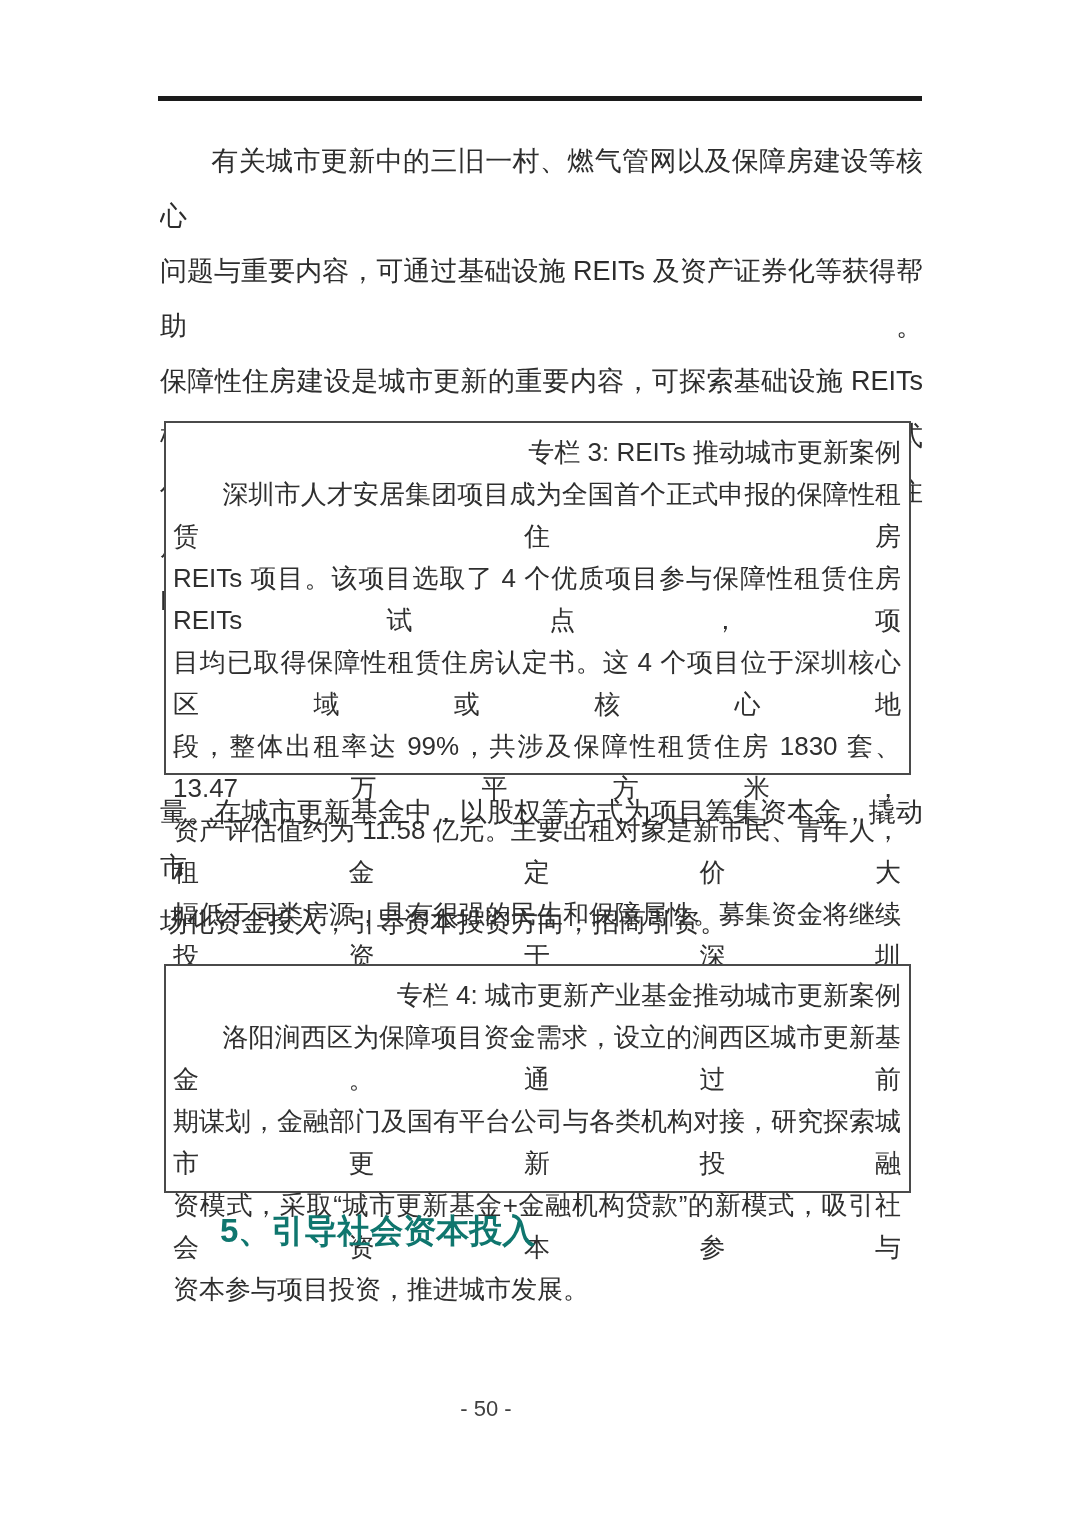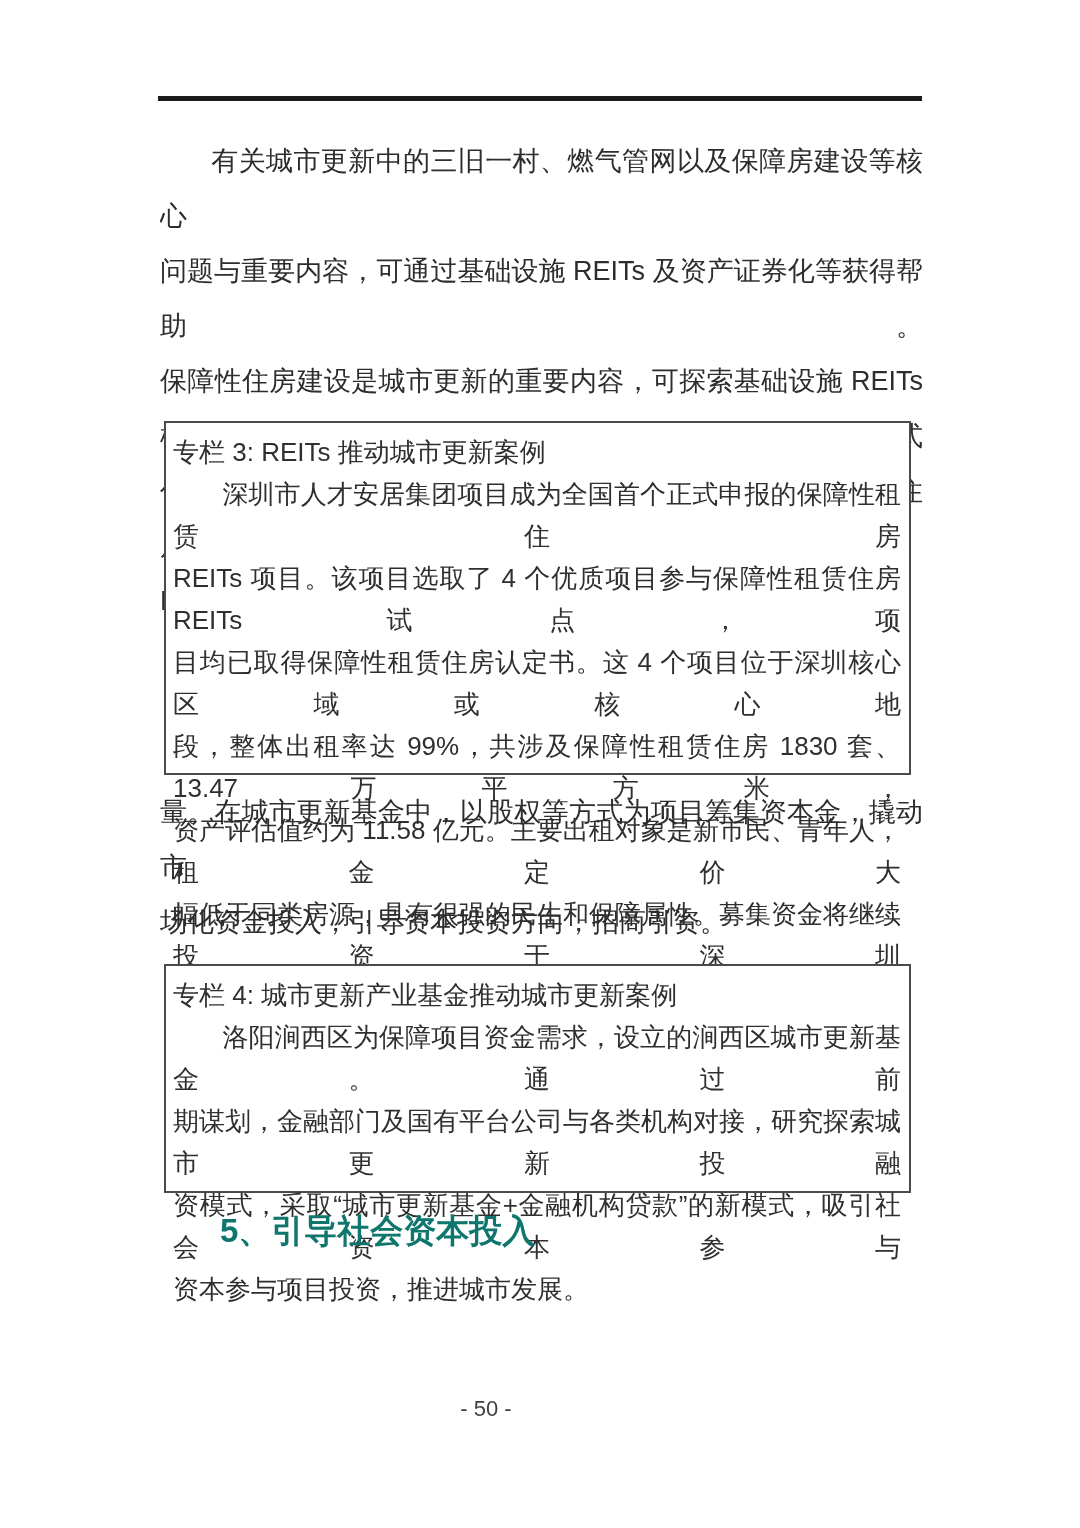--- a/index.html
+++ b/index.html
@@ -24,21 +24,21 @@
   .p3{top:1256px}
   .box{
     position:absolute;left:164px;width:747px;
     border:2px solid #4a4a4a;background:#ffffff;
     font-size:26px;line-height:42px;
     padding:8px 8px 6px 7px;box-sizing:border-box;
     color:#2f2f2f;
   }
   .b3{top:421px;height:354px}
   .b4{top:964px;height:229px}
-  .ttl{text-align:left;}
+  .ttl{text-align:right;}
   .ln{overflow:hidden;}
   .j{text-align:justify;text-align-last:justify;}
   .i{text-indent:1.9em;}
   .h5{
     position:absolute;left:160px;top:1206px;width:763px;
     font-size:33px;font-weight:bold;line-height:50px;
     padding-left:60px;box-sizing:border-box;
     color:#0f766e;
   }
   .pageno{

